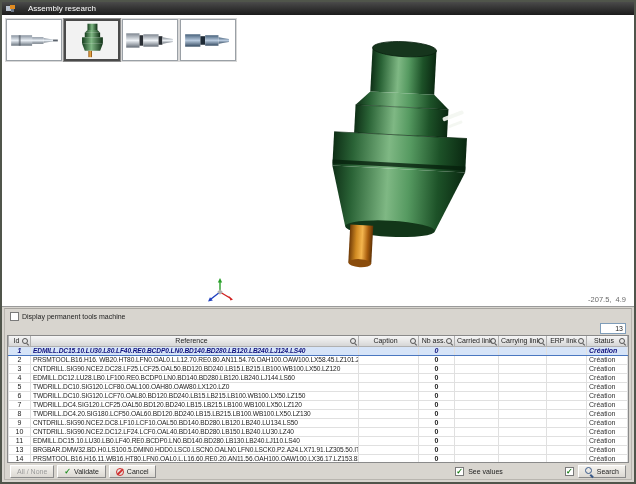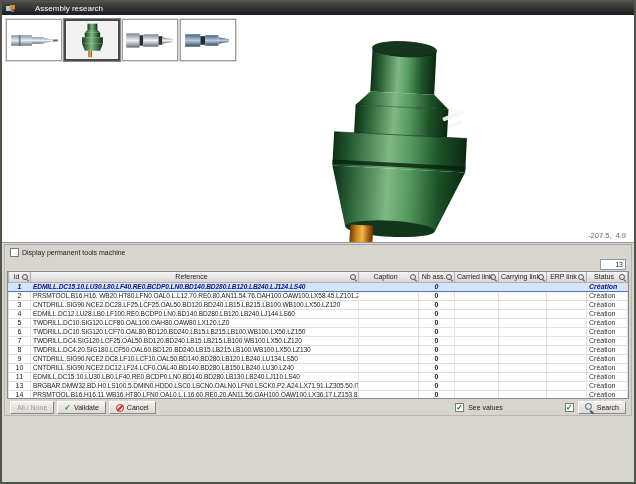--- a/index.html
+++ b/index.html
@@ -1,23 +1,23 @@
 <!DOCTYPE html>
 <html><head>
 <meta charset="utf-8">
 <style>
   html,body{margin:0;padding:0;background:#777;font-family:"Liberation Sans",sans-serif;}
   *{box-sizing:border-box;}
   .window{position:relative;width:636px;height:484px;background:#d8d5cf;border:2px solid #50554b;outline:1px solid #2f332b;overflow:hidden;}
   
-  .titlebar{height:13px;background:linear-gradient(#4a4a4a,#1c1c1c);display:flex;align-items:center;padding:0 4px;gap:20px;}
+  .titlebar{height:13px;background:linear-gradient(#4a4a4a,#1c1c1c);display:flex;align-items:center;padding:0 4px;gap:13px;}
   .titlebar .ttl{color:#fff;font-size:8px;line-height:13px;}
   .tico{width:9px;height:9px;flex:0 0 auto;}
   
-  .canvas{position:relative;width:100%;height:228px;background:#ffffff;border-bottom:1px solid #9a9a9a;overflow:hidden;}
+  .canvas{position:relative;width:100%;height:292px;background:#ffffff;border-bottom:1px solid #9a9a9a;overflow:hidden;}
   .thumbs{position:absolute;left:4px;top:4px;display:flex;gap:2px;}
   .thumb{width:56px;height:42px;background:#fff;border:1px solid #9aa0a6;box-shadow:0 0 0 1px #d8d8d8;cursor:pointer;}
   .thumb.selected{border:2px solid #4a4a4a;box-shadow:0 0 0 1px #8a8a8a;background:#f2f2f2;}
   .thumb svg{display:block;width:100%;height:100%;}
   .model{position:absolute;left:0;top:0;}
   .triad{position:absolute;left:203px;top:263px;}
   .coords{position:absolute;right:8px;bottom:2px;font-size:7.5px;color:#6a6a6a;white-space:pre;}
   
   .groupbox{position:relative;margin:1px 2px 2px 2px;height:172px;border:1px solid #b8b5af;border-top:1px solid #a8a5a0;background:#d8d5cf;padding:1px 2px;}
   .gb-row1{display:flex;align-items:center;height:12px;padding-left:3px;gap:3px;}

